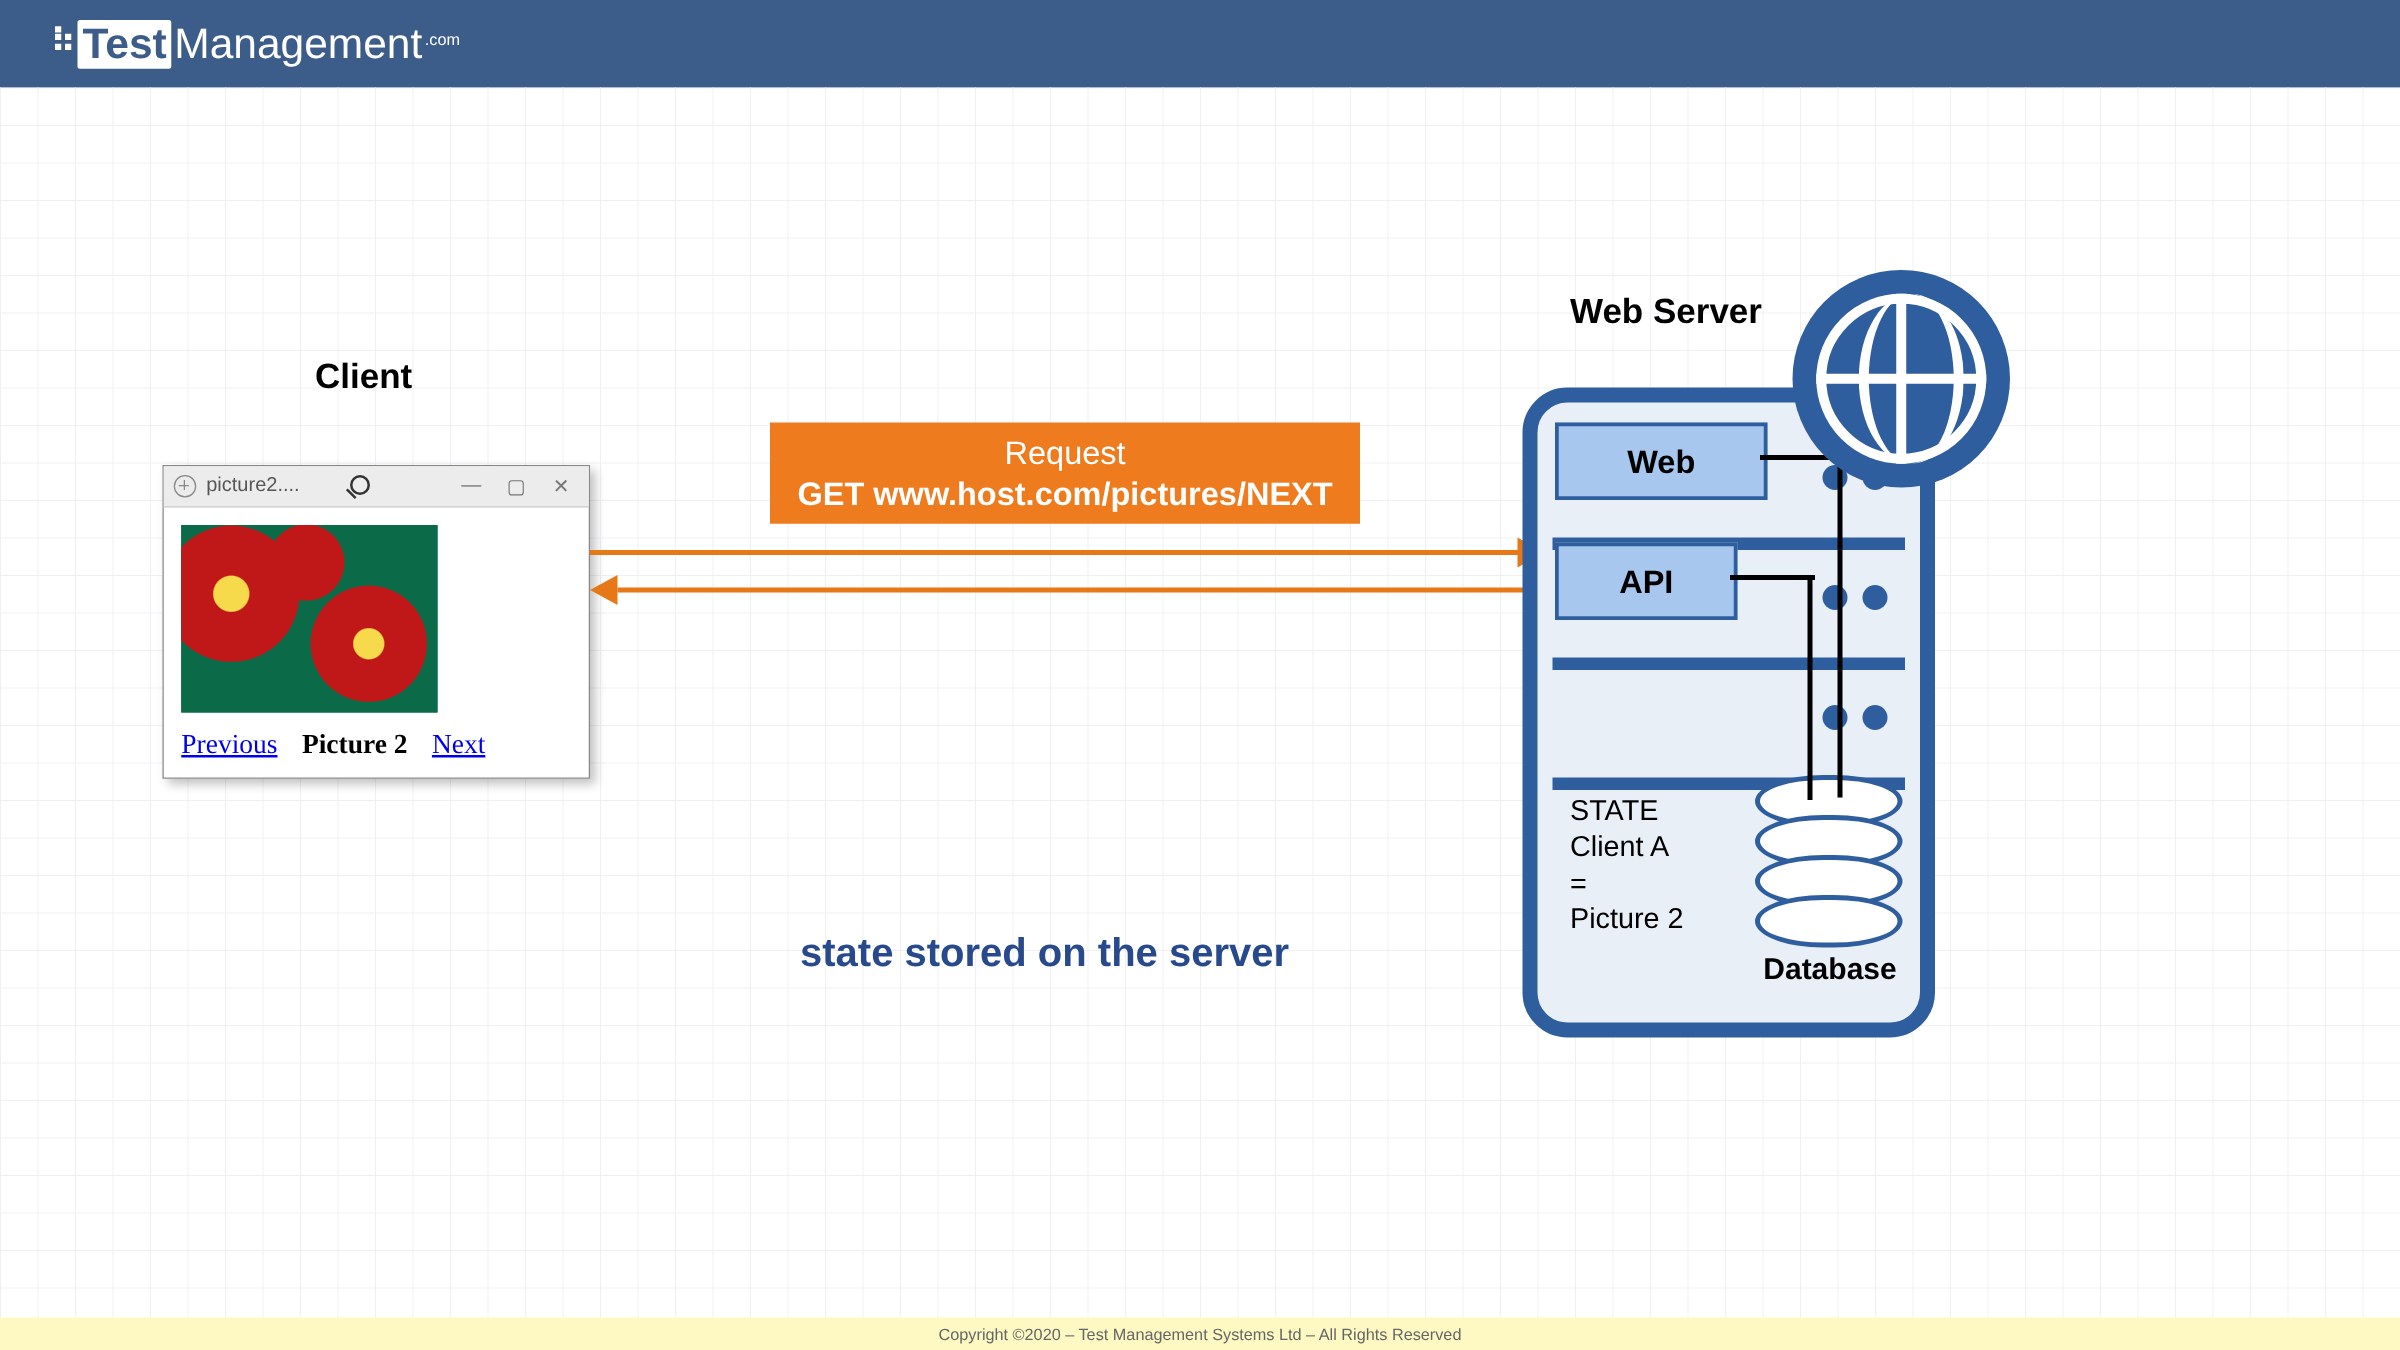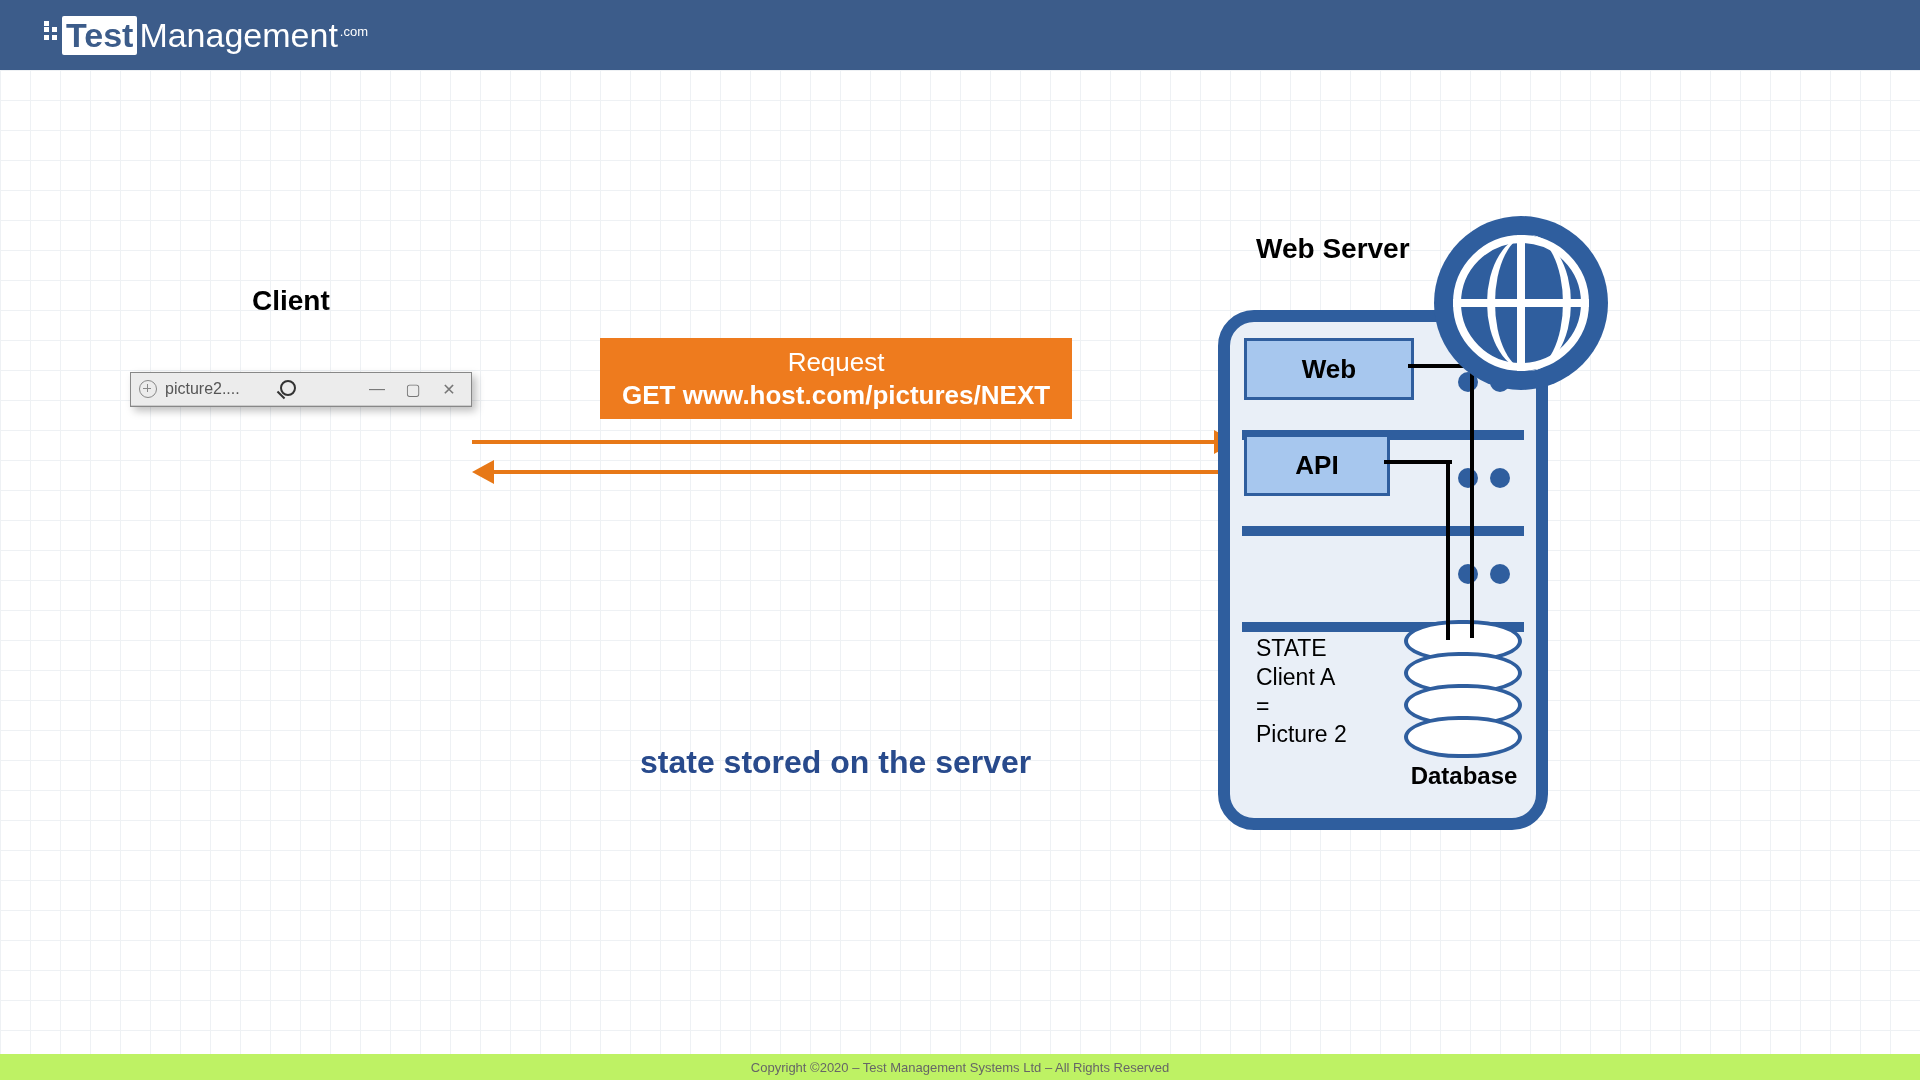--- a/index.html
+++ b/index.html
@@ -71,21 +71,21 @@
   .bigglobe{position:absolute;left:1434px;top:146px;width:174px;height:174px;border-radius:50%;background:#2f5e9e;display:flex;align-items:center;justify-content:center}
   .bigglobe .inner{width:120px;height:120px;border:8px solid #fff;border-radius:50%;position:relative}
   .bigglobe .inner::before{content:"";position:absolute;left:-8px;right:-8px;top:56px;height:8px;background:#fff}
   .bigglobe .inner::after{content:"";position:absolute;top:-8px;bottom:-8px;left:56px;width:8px;background:#fff}
   .bigglobe .merid{position:absolute;left:26px;top:-8px;width:68px;height:136px;border:8px solid #fff;border-radius:50%/50%;border-top:none;border-bottom:none}
   
   .wire{position:absolute;border:2px solid #000}
   
   .caption{position:absolute;font-size:32px;font-weight:700;color:#284a8c}
   
-  .footer{position:absolute;left:0;bottom:0;width:100%;height:26px;background:#bef264;color:#666;font-size:13px;display:flex;align-items:center;justify-content:center}
+  .footer{position:absolute;left:0;bottom:0;width:100%;height:26px;background:#fef9c3;color:#666;font-size:13px;display:flex;align-items:center;justify-content:center}
   
 </style>
 </head>
 <body>
 
 <div class="topbar">
   <div class="brand">
     <span class="dots"></span>
     <span class="tbox">Test</span>
     <span class="mgmt">Management</span>
@@ -101,23 +101,31 @@
   <div class="browser">
     <div class="titlebar">
       <span class="globebtn"></span>
       <span class="tabname">picture2....</span>
       <span class="mag"></span>
       <span class="spacer"></span>
       <span class="winbtn">—</span>
       <span class="winbtn">▢</span>
       <span class="winbtn">✕</span>
     </div>
+    <div class="body">
+      <div class="flower"></div>
+      <div class="navrow">
+        <a href="#">Previous</a>
+        <span class="cur">Picture 2</span>
+        <a href="#">Next</a>
+      </div>
+    </div>
   </div>
 
-  <div class="msg" style="left:600px;top:268px">
+  <div class="msg" style="left:616px;top:268px">
     <div>Request</div>
     <div class="b">GET www.host.com/pictures/NEXT</div>
   </div>
 
 
   <div class="arrow" style="left:472px;top:370px;width:746px"></div>
   <div class="arrowR" style="left:1214px;top:360px"></div>
 
   <div class="arrow" style="left:494px;top:400px;width:740px"></div>
   <div class="arrowL" style="left:472px;top:390px"></div>

